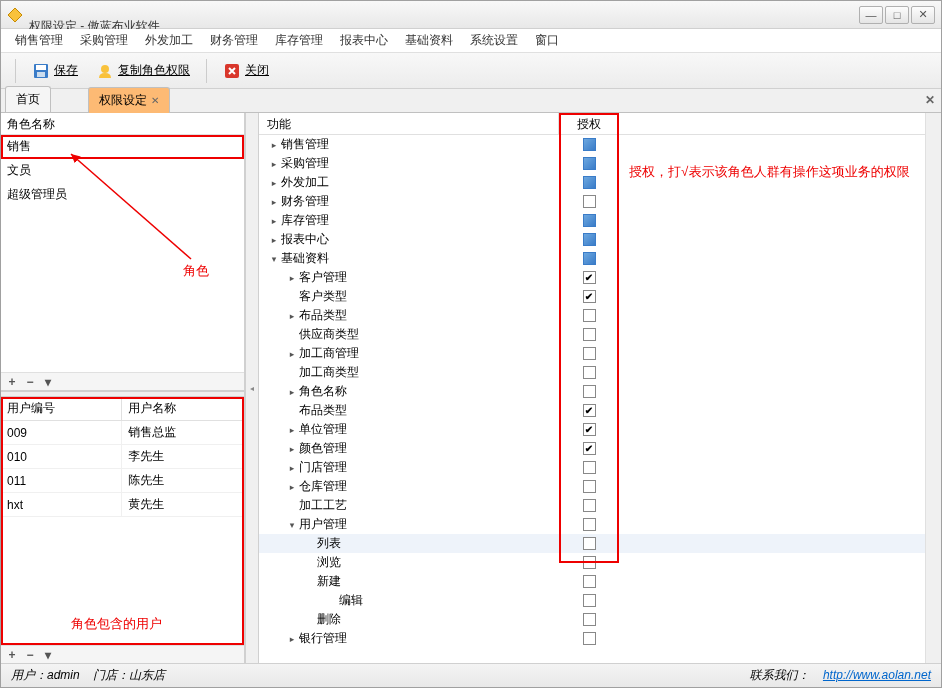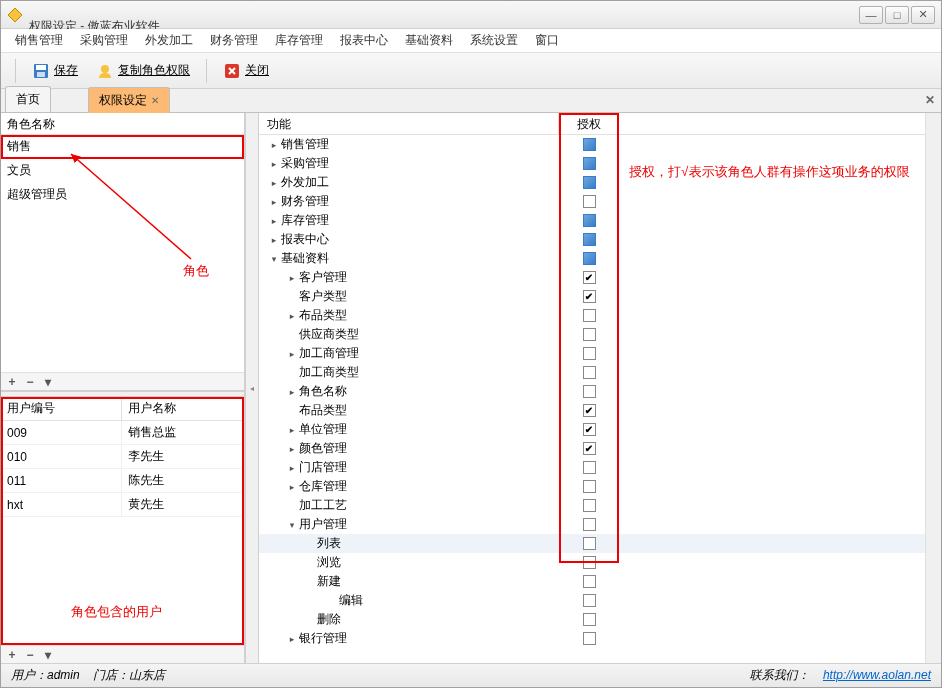--- a/index.html
+++ b/index.html
@@ -196,21 +196,21 @@
                   <td>011</td>
                   <td>陈先生</td>
                 </tr>
                 <tr>
                   <td>hxt</td>
                   <td>黄先生</td>
                 </tr>
               </tbody>
           </table>
         </div>
-        <div class="annotation" style="left:70px; bottom:42px;">角色包含的用户</div>
+        <div class="annotation" style="left:70px; bottom:30px;">角色包含的用户</div>
         <div class="toolbar-sm">
           <span class="sm-btn">+</span>
           <span class="sm-btn">−</span>
           <span class="sm-btn">▾</span>
         </div>
       </div>
 
       <div class="annotation" style="right:35px; top:148px;">角色</div>
       <svg class="arrow" style="left:60px; top:36px; width:150px; height:120px;">
         <defs>

